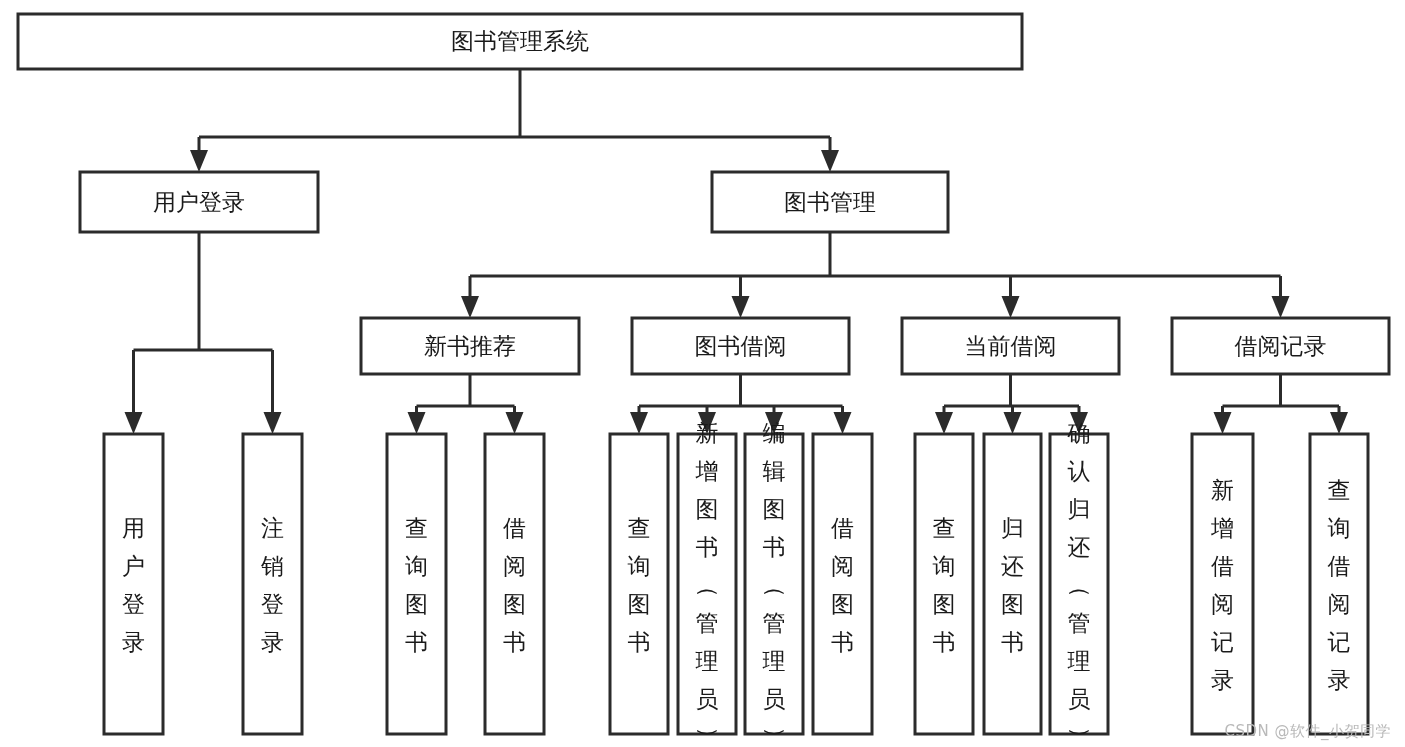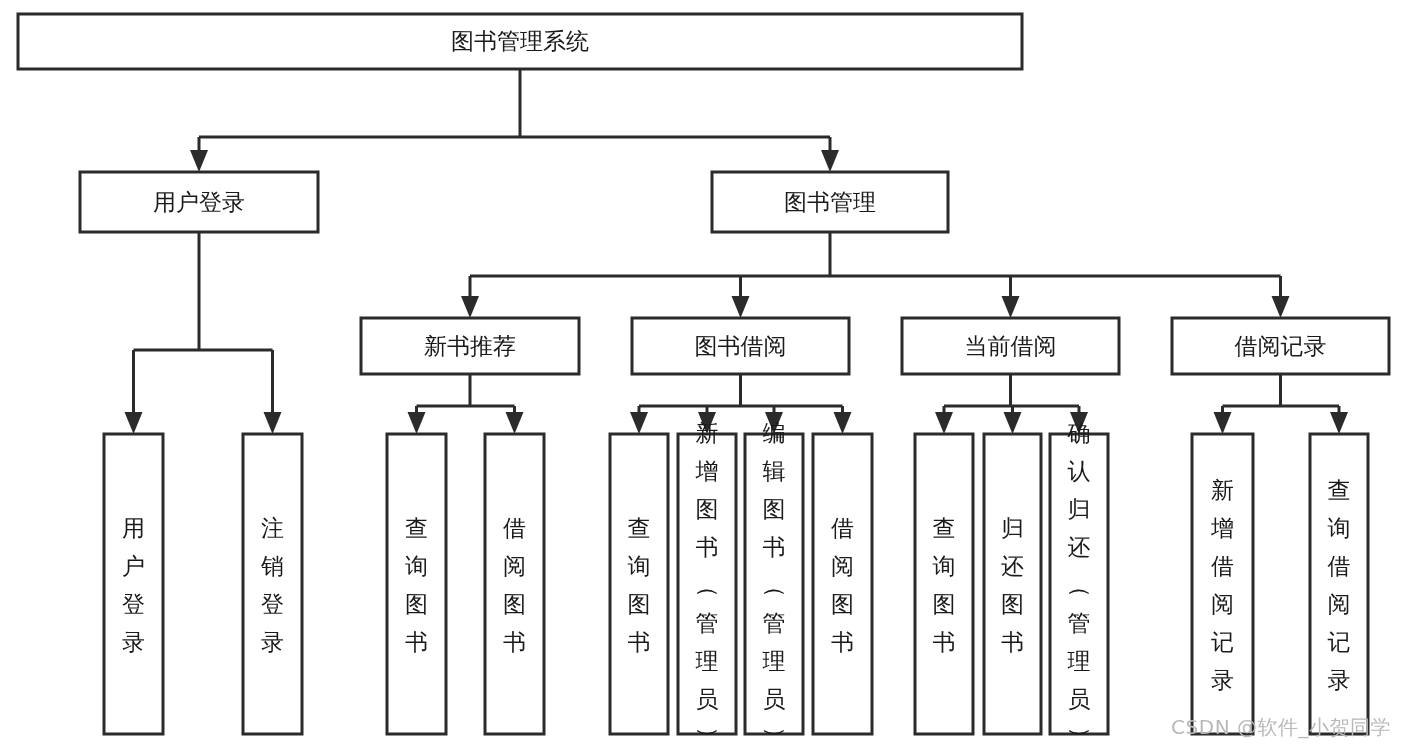--- a/index.html
+++ b/index.html
@@ -60,21 +60,21 @@
     font-size: 23px;
     fill: #1a1a1a;
     text-anchor: middle;
     dominant-baseline: middle;
   }
   #watermark {
     position: absolute;
     right: 14px;
     bottom: 6px;
     font-family: "DejaVu Sans", "Liberation Sans", sans-serif;
-    font-size: 20px;
+    font-size: 15px;
     color: #b9b9b9;
     white-space: nowrap;
     letter-spacing: 0.5px;
     user-select: none;
   }
 </style>
 </head>
 <body>
 
 <div id="diagram-root">

